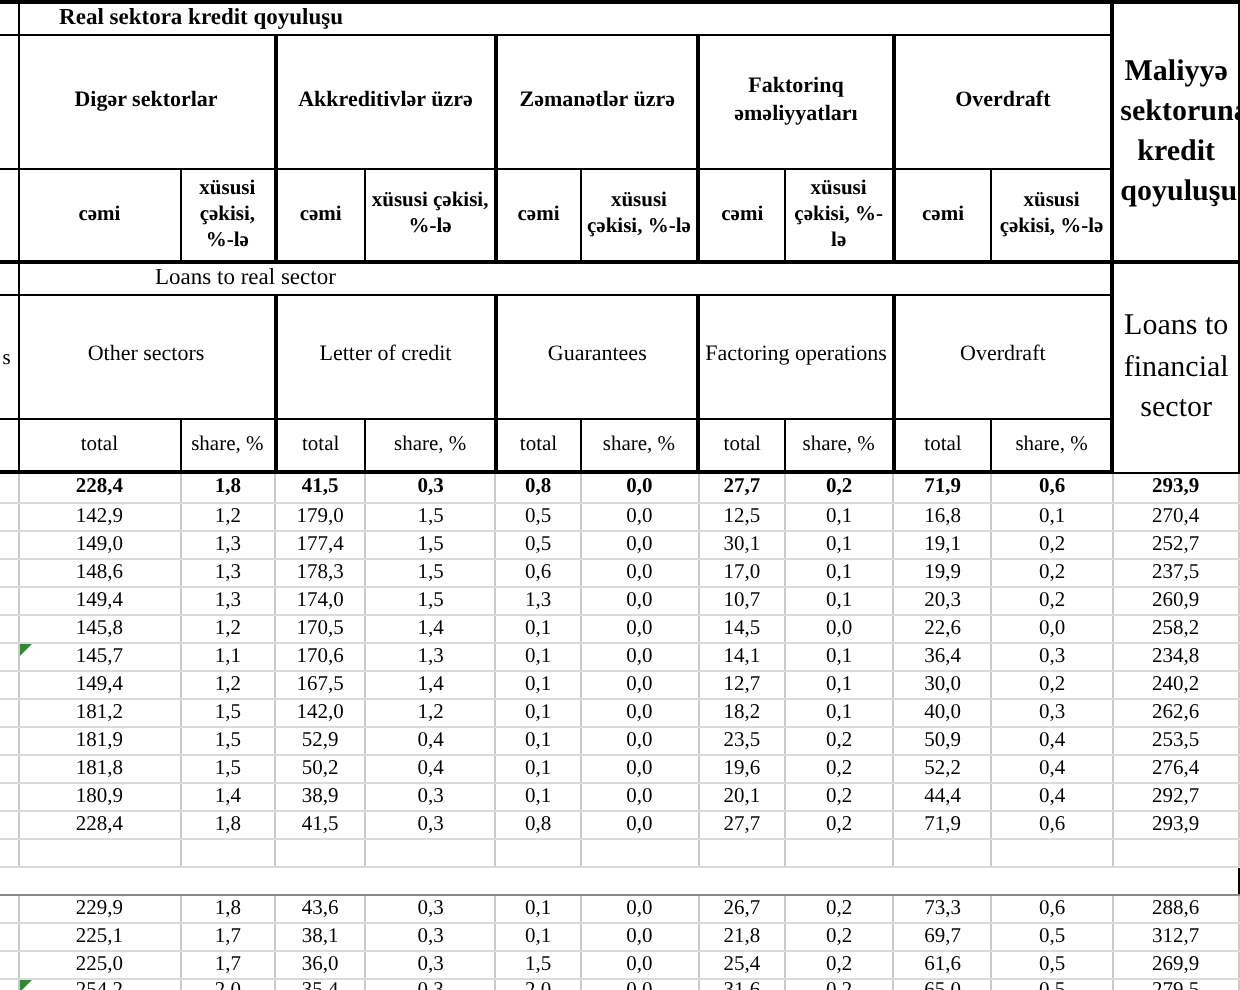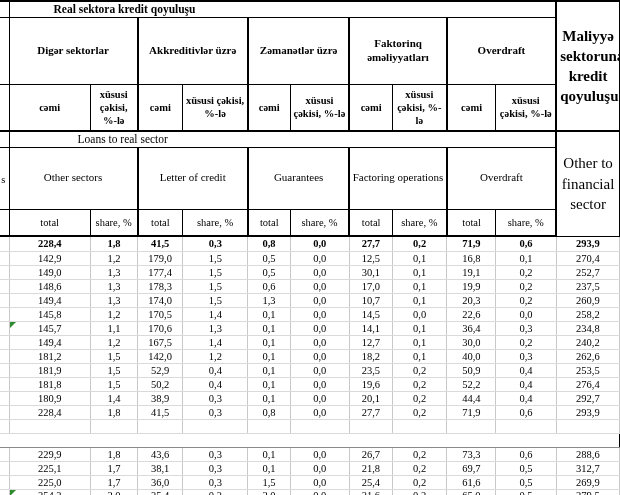--- a/index.html
+++ b/index.html
@@ -11,21 +11,21 @@
   
   thead td{border:1px solid #000;}
   thead td.sliver{border-left:none;}
   td.gs{border-left-width:2px;}            
   td.finb{border-left:2px solid #000;}     
   tr.rA{height:16px;} tr.rB{height:67px;} tr.rC{height:47px;}
   tr.rD{height:16px;} tr.rE{height:62px;} tr.rF{height:27px;}
   tr.rD td{border-top:2px solid #000;}
   tr.rF td{border-bottom:2px solid #000;}
   td.title{text-align:left;font-size:11.5px;}
-  td.title.az{padding-left:44px;font-weight:bold;}
+  td.title.az{padding-left:20px;font-weight:bold;}
   td.title.en{padding-left:68px;font-weight:normal;}
   td.grp{font-size:11px;line-height:1.25;padding:0 2px;}
   td.sub{font-size:10.5px;line-height:1.25;padding:0 2px;}
   .az{font-weight:bold;} .en{font-weight:normal;}
   td.fin{font-size:15px;line-height:1.35;padding:0 3px;}
   td.fin.az{font-weight:bold;}
   .sliver span{display:inline-block;margin-left:-2px;font-size:10.5px;}
 
   
   tbody td{border:1px solid #c9c9c9;border-top-color:#dadada;border-bottom-color:#dadada;
@@ -81,21 +81,21 @@
       <td class="sub az gs">cəmi</td>
       <td class="sub az">xüsusi çəkisi, %-lə</td>
       <td class="sub az gs">cəmi</td>
       <td class="sub az">xüsusi çəkisi, %-lə</td>
       <td class="sub az gs">cəmi</td>
       <td class="sub az">xüsusi çəkisi, %-lə</td>
     </tr>
     <tr class="rD">
       <td class="sliver"></td>
       <td class="title en" colspan="10">Loans to real sector</td>
-      <td class="fin en finb" rowspan="3">Other to financial sector</td>
+      <td class="fin en finb" rowspan="3">Loans to financial sector</td>
     </tr>
     <tr class="rE">
       <td class="sliver"><span>s</span></td>
       <td class="grp en" colspan="2">Other sectors</td>
       <td class="grp en gs" colspan="2">Letter of credit</td>
       <td class="grp en gs" colspan="2">Guarantees</td>
       <td class="grp en gs" colspan="2">Factoring operations</td>
       <td class="grp en gs" colspan="2">Overdraft</td>
     </tr>
     <tr class="rF">

